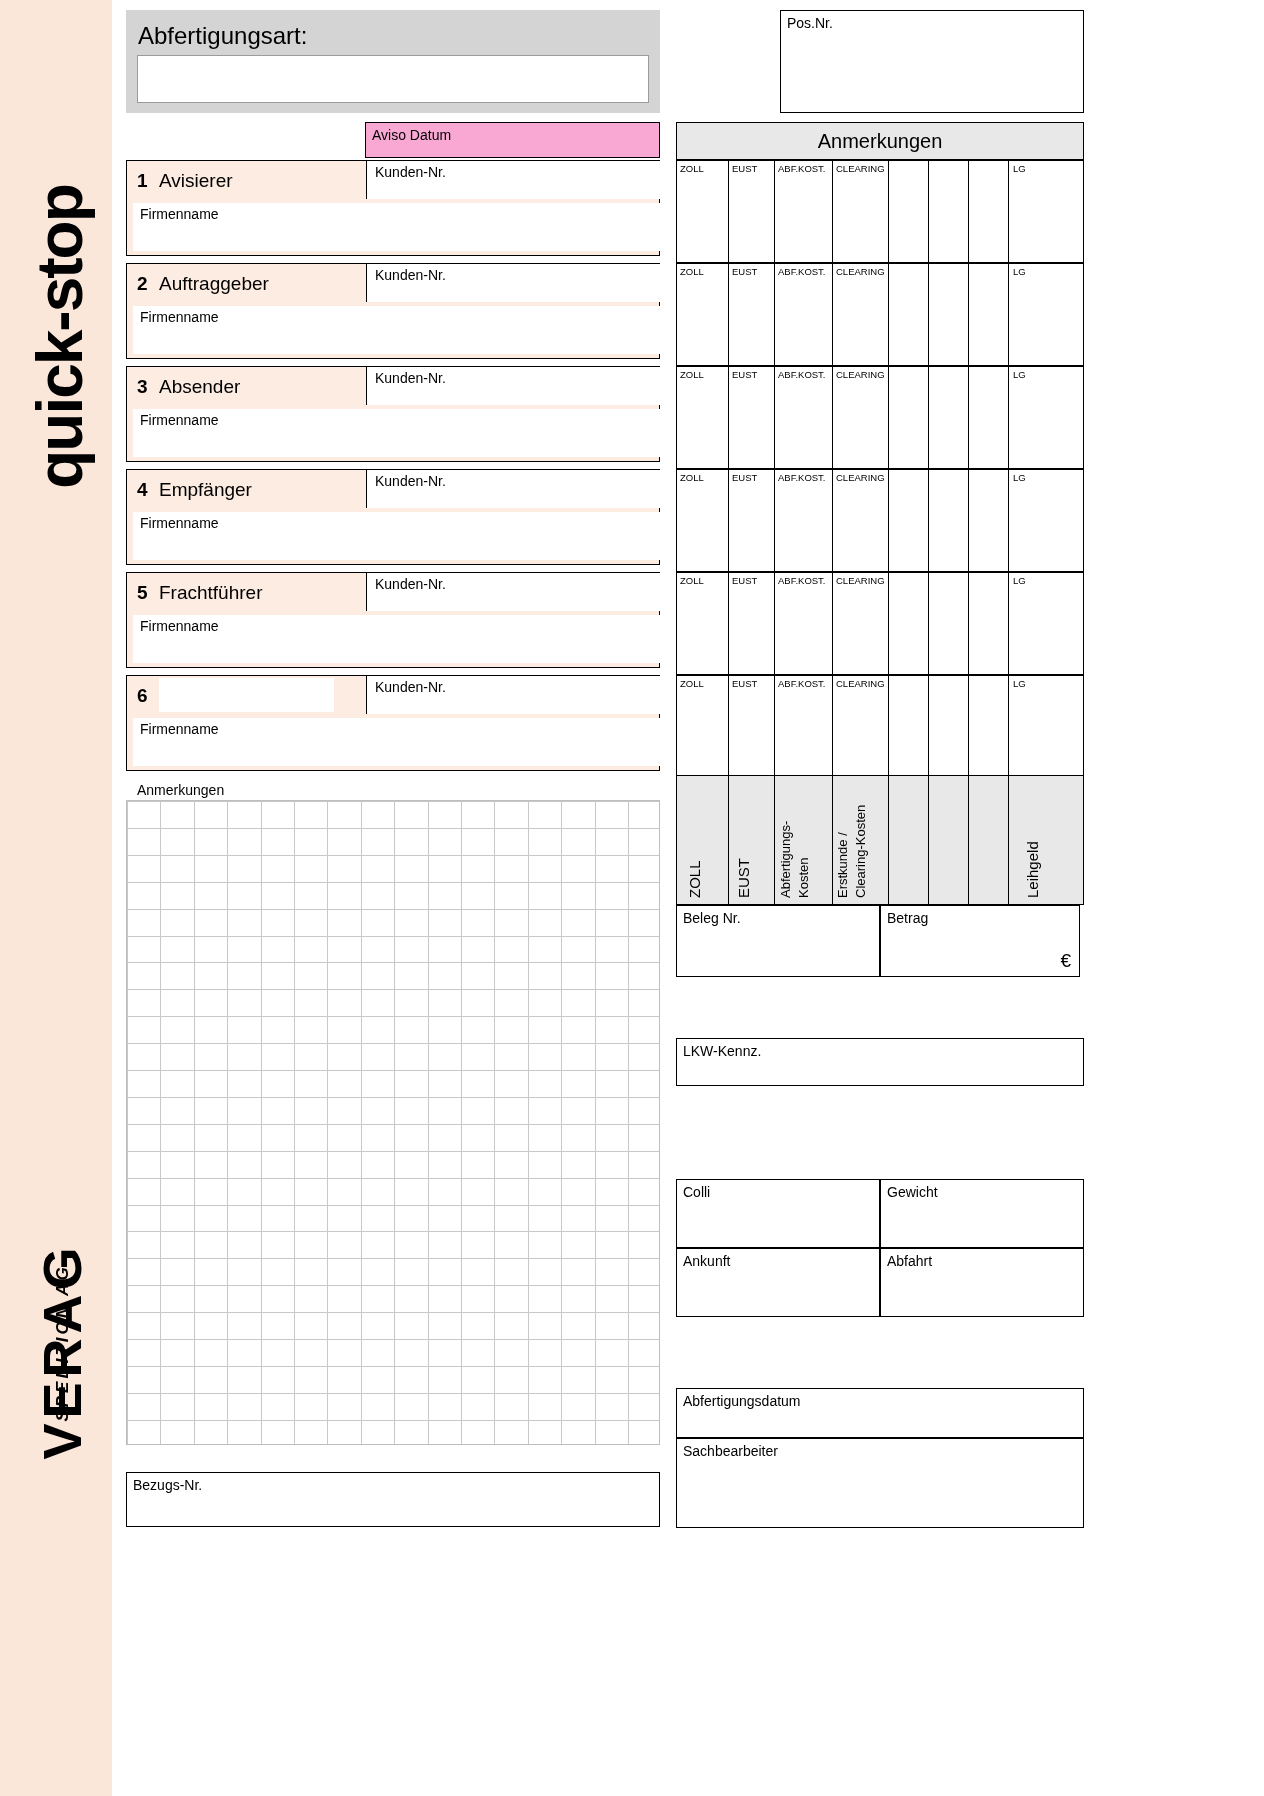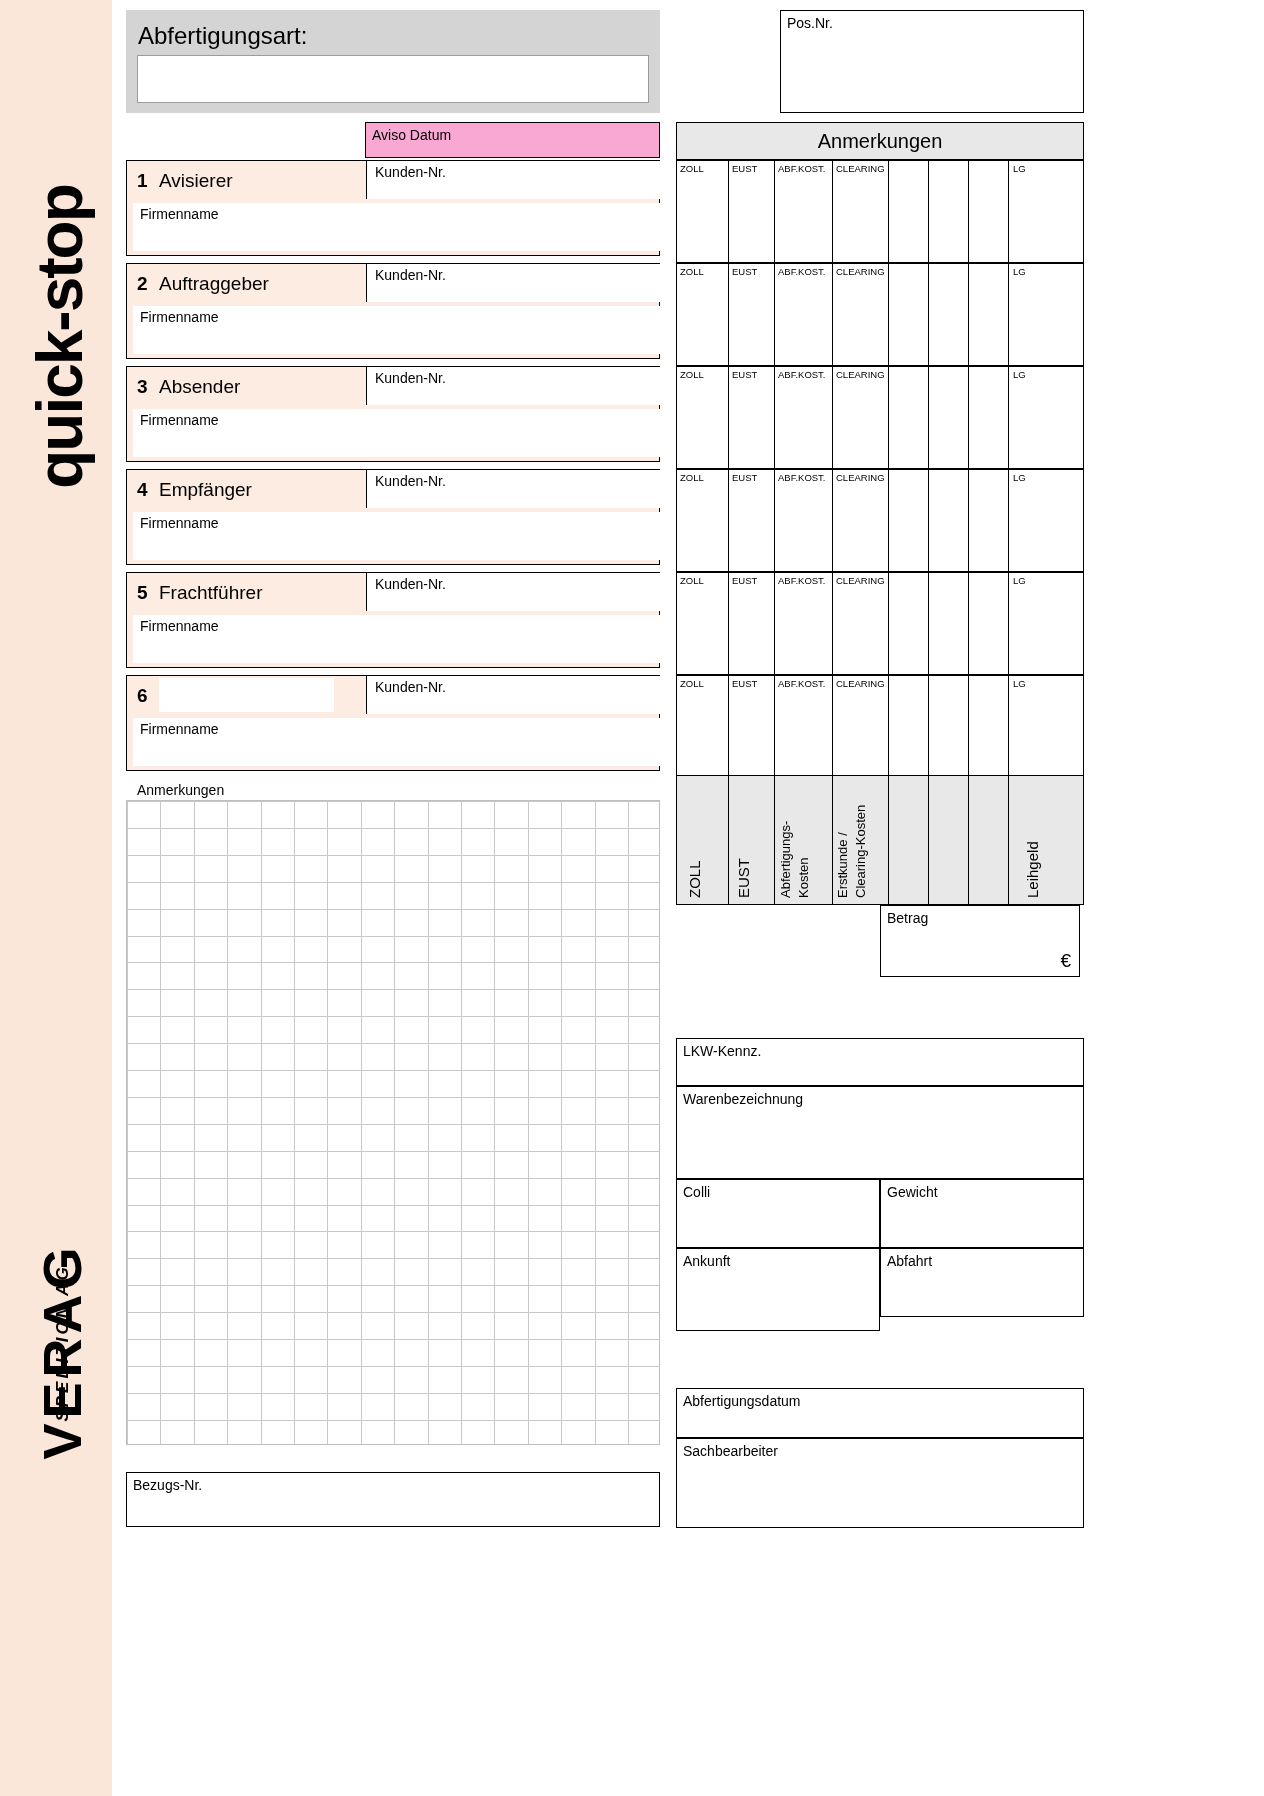--- a/index.html
+++ b/index.html
@@ -289,21 +289,21 @@
   }
 
   
   #bezug-box { left: 126px; top: 1472px; width: 534px; height: 55px; }
 
   
   #lkw-box { left: 676px; top: 1038px; width: 408px; height: 48px; }
   #ware-box { left: 676px; top: 1086px; width: 408px; height: 93px; }
   #colli-box { left: 676px; top: 1179px; width: 204px; height: 69px; }
   #gewicht-box { left: 880px; top: 1179px; width: 204px; height: 69px; }
-  #ankunft-box { left: 676px; top: 1248px; width: 204px; height: 83px; }
+  #ankunft-box { left: 676px; top: 1248px; width: 204px; height: 69px; }
   #abfahrt-box { left: 880px; top: 1248px; width: 204px; height: 69px; }
 
   
   #abfdat-box { left: 676px; top: 1388px; width: 408px; height: 50px; }
   #sachb-box { left: 676px; top: 1438px; width: 408px; height: 90px; }
 </style>
 </head>
 <body>
 
 <div id="page">
@@ -536,38 +536,38 @@
       <div class="vtext two" style="left:35px;">Clearing-Kosten</div>
     </div>
     <div class="vcell" style="width:40px;"></div>
     <div class="vcell" style="width:40px;"></div>
     <div class="vcell" style="width:40px;"></div>
     <div class="vcell" style="width:72px;">
       <div class="vtext" style="left:32px;">Leihgeld</div>
     </div>
   </div>
 
+  <div class="box" id="beleg-box">
+    <div class="field-cap">Beleg Nr.</div>
+  </div>
   <div class="box" id="betrag-box">
     <div class="field-cap">Betrag</div>
     <div id="euro-sign">€</div>
   </div>
 
   <div id="anm-cap">Anmerkungen</div>
   <div id="anm-grid"></div>
 
   <div class="box" id="bezug-box">
     <div class="field-cap">Bezugs-Nr.</div>
   </div>
 
   <div class="box" id="lkw-box">
     <div class="field-cap">LKW-Kennz.</div>
   </div>
-  <div class="box" id="ware-box">
-    <div class="field-cap">Warenbezeichnung</div>
-  </div>
   <div class="box" id="colli-box">
     <div class="field-cap">Colli</div>
   </div>
   <div class="box" id="gewicht-box">
     <div class="field-cap">Gewicht</div>
   </div>
   <div class="box" id="ankunft-box">
     <div class="field-cap">Ankunft</div>
   </div>
   <div class="box" id="abfahrt-box">

